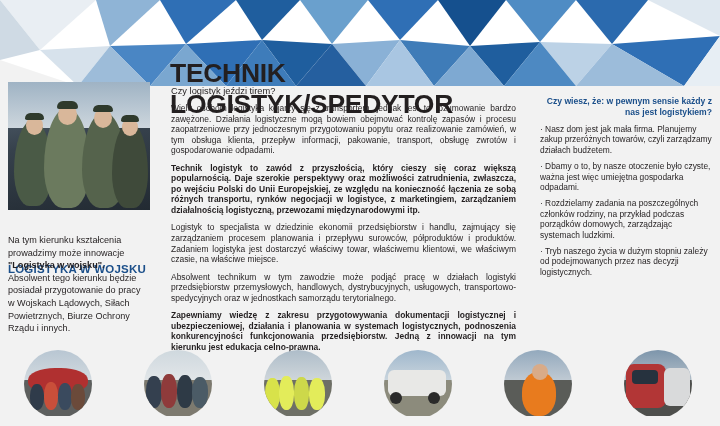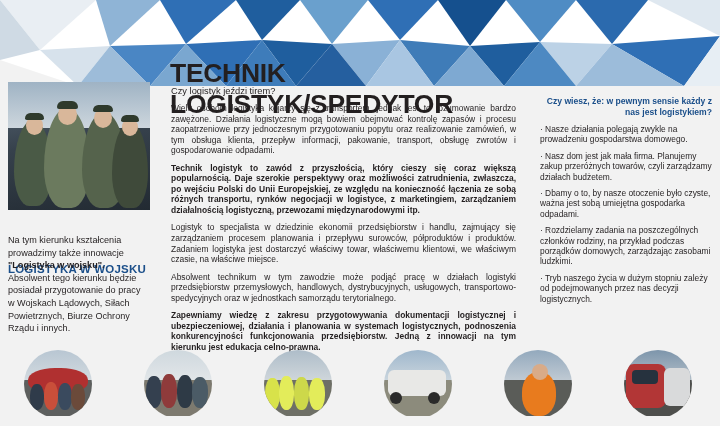--- a/index.html
+++ b/index.html
@@ -141,42 +141,41 @@
       <div class="pm-head h4"></div>
       <div class="pm-cap c1"></div>
       <div class="pm-cap c2"></div>
       <div class="pm-cap c3"></div>
       <div class="pm-cap c4"></div>
     </div>
 
     <div class="blue-head">LOGISTYKA W WOJSKU</div>
 
     <div class="left-body">
-      <span>Na tym kierunku kształcenia prowadzimy także innowacje </span><b>"Logistyka w wojsku".</b><span> Absolwent tego kierunku będzie posiadał przygotowanie do pracy w Wojskach Lądowych, Siłach Powietrznych, Biurze Ochrony Rządu i innych.</span>
+      <span>Na tym kierunku kształcenia prowadzimy może innowacje </span><b>"Logistyka w wojsku".</b><span> Absolwent tego kierunku będzie posiadał przygotowanie do pracy w Wojskach Lądowych, Siłach Powietrznych, Biurze Ochrony Rządu i innych.</span>
     </div>
   </div>
 
   <div class="title">TECHNIK LOGISTYK/SPEDYTOR</div>
   <div class="subtitle">Czy logistyk jeździ tirem?</div>
 
   <div class="maincol">
     <p>Wielu osobom logistyka kojarzy się z transportem, jednak jest to rozumowanie bardzo zawężone. Działania logistyczne mogą bowiem obejmować kontrolę zapasów i procesu zaopatrzeniowe przy jednoczesnym przygotowaniu popytu oraz realizowanie zamówień, w tym obsługa klienta, przepływ informacji, pakowanie, transport, obsługę zwrotów i gospodarowanie odpadami.</p>
     <p class="b">Technik logistyk to zawód z przyszłością, który cieszy się coraz większą popularnością. Daje szerokie perspektywy oraz możliwości zatrudnienia, zwłaszcza, po wejściu Polski do Unii Europejskiej, ze względu na konieczność łączenia ze sobą różnych transportu, rynków negocjacji w logistyce, z marketingiem, zarządzaniem działalnością logistyczną, przewozami międzynarodowymi itp.</p>
     <p>Logistyk to specjalista w dziedzinie ekonomii przedsiębiorstw i handlu, zajmujący się zarządzaniem procesem planowania i przepływu surowców, półproduktów i produktów. Zadaniem logistyka jest dostarczyć właściwy towar, właściwemu klientowi, we właściwym czasie, na właściwe miejsce.</p>
     <p>Absolwent technikum w tym zawodzie może podjąć pracę w działach logistyki przedsiębiorstw przemysłowych, handlowych, dystrybucyjnych, usługowych, transportowo-spedycyjnych oraz w jednostkach samorządu terytorialnego.</p>
     <p class="b">Zapewniamy wiedzę z zakresu przygotowywania dokumentacji logistycznej i ubezpieczeniowej, działania i planowania w systemach logistycznych, podnoszenia konkurencyjności funkcjonowania przedsiębiorstw. Jedną z innowacji na tym kierunku jest edukacja celno-prawna.</p>
   </div>
 
   <div class="rightcol">
     <div class="right-title">Czy wiesz, że: w pewnym sensie każdy z nas jest logistykiem?</div>
     <div class="right-list">
-      <p>· Nasze działania polegają zwykle na prowadzeniu gospodarstwa domowego.</p>
       <p>· Nasz dom jest jak mała firma. Planujemy zakup przeróżnych towarów, czyli zarządzamy działach budżetem.</p>
-      <p>· Dbamy o to, by nasze otoczenie było czyste, ważna jest sobą umiejętna gospodarka odpadami.</p>
-      <p>· Rozdzielamy zadania na poszczególnych członków rodziny, na przykład podczas porządków domowych, zarządzając zasobami ludzkimi.</p>
+      <p>· Dbamy o to, by nasze otoczenie było czyste, ważna jest więc umiejętna gospodarka odpadami.</p>
+      <p>· Rozdzielamy zadania na poszczególnych członków rodziny, na przykład podczas porządków domowych, zarządzając systemach ludzkimi.</p>
       <p>· Tryb naszego życia w dużym stopniu zależy od podejmowanych przez nas decyzji logistycznych.</p>
     </div>
   </div>
 
   <div class="photostrip">
 
     <div class="circ" style="left:24px;">
       <div class="sky" style="background:linear-gradient(180deg,#b8c6d2,#d6dde2);"></div>
       <div class="gnd" style="background:#5d5f5e;"></div>
       <div class="blob" style="left:4px;top:18px;width:60px;height:26px;background:#b03030;"></div>

